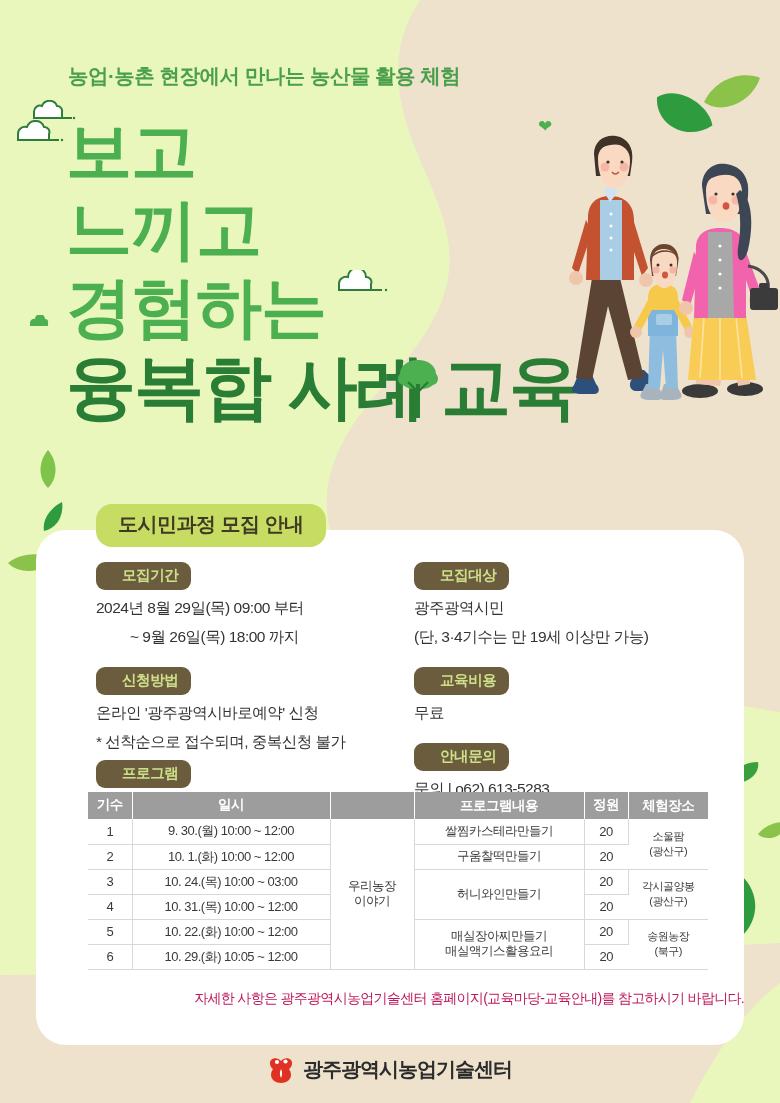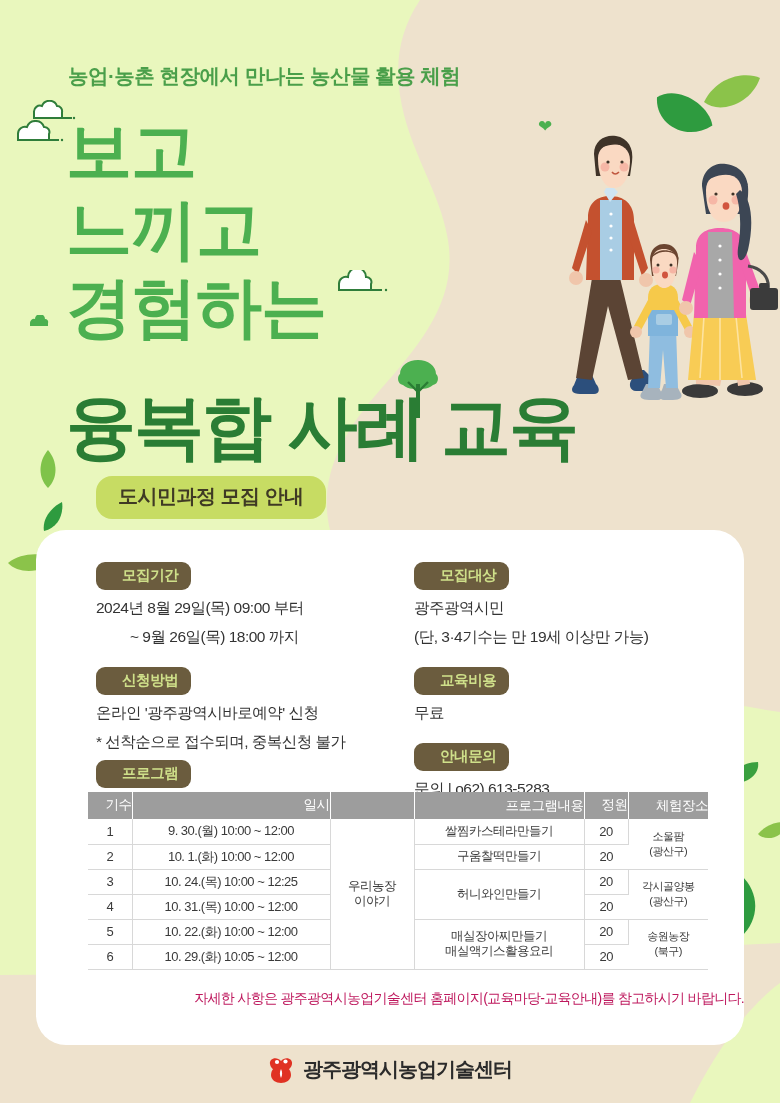--- a/index.html
+++ b/index.html
@@ -50,32 +50,31 @@
     position:absolute; left:66px; top:112px;
     width:560px;
   }
   .hl-line{
     font-size:66px; font-weight:bold; color:#4cb050;
     letter-spacing:-1px; line-height:78px; white-space:nowrap;
   }
   .hl-line.strong{
     color:#2a7d34; font-size:70px; line-height:82px;
     letter-spacing:-2px;
-    margin-top:40px;
   }
 
   
   .tree{ position:absolute; left:396px; top:358px; }
 
   
   .family{ position:absolute; left:548px; top:128px; }
 
   
   .section-pill{
-    position:absolute; left:96px; top:476px;
+    position:absolute; left:96px; top:504px;
     background:#c7dc63;
     color:#3f3a24;
     font-size:20px; font-weight:bold;
     letter-spacing:-0.5px;
     padding:7px 22px 9px 22px;
     border-radius:16px;
     z-index:6;
     white-space:nowrap;
   }
 
@@ -117,24 +116,24 @@
   }
   table.prog{
     border-collapse:collapse;
     width:620px;
     font-size:13px; color:#3a3a3a;
     letter-spacing:-0.5px;
   }
   table.prog th{
     background:#9d9d9d;
     color:#ffffff;
-    font-size:13.5px; font-weight:normal;
+    font-size:13.5px; font-weight:bold;
     padding:4px 0 5px 0;
     border-right:1px solid #ffffff;
-    text-align:right;
+    text-align:center;
   }
   table.prog th:last-child{ border-right:none; }
   table.prog td{
     border-bottom:1px solid #d8d8d8;
     border-right:1px solid #d8d8d8;
     padding:3px 4px;
     text-align:center;
     height:25px;
     vertical-align:middle;
   }
@@ -399,21 +398,21 @@
             </td>
           </tr>
           <tr>
             <td class="c-num">2</td>
             <td class="c-date">10. 1.(화) 10:00 ~ 12:00</td>
             <td class="c-prog">구움찰떡만들기</td>
             <td class="c-cap">20</td>
           </tr>
           <tr>
             <td class="c-num">3</td>
-            <td class="c-date">10. 24.(목) 10:00 ~ 12:25</td>
+            <td class="c-date">10. 24.(목) 10:00 ~ 03:00</td>
             <td class="c-prog" rowspan="2">허니와인만들기</td>
             <td class="c-cap">20</td>
             <td class="c-place" rowspan="2">
               <div>각시골양봉</div>
               <div>(광산구)</div>
             </td>
           </tr>
           <tr>
             <td class="c-num">4</td>
             <td class="c-date">10. 31.(목) 10:00 ~ 12:00</td>

